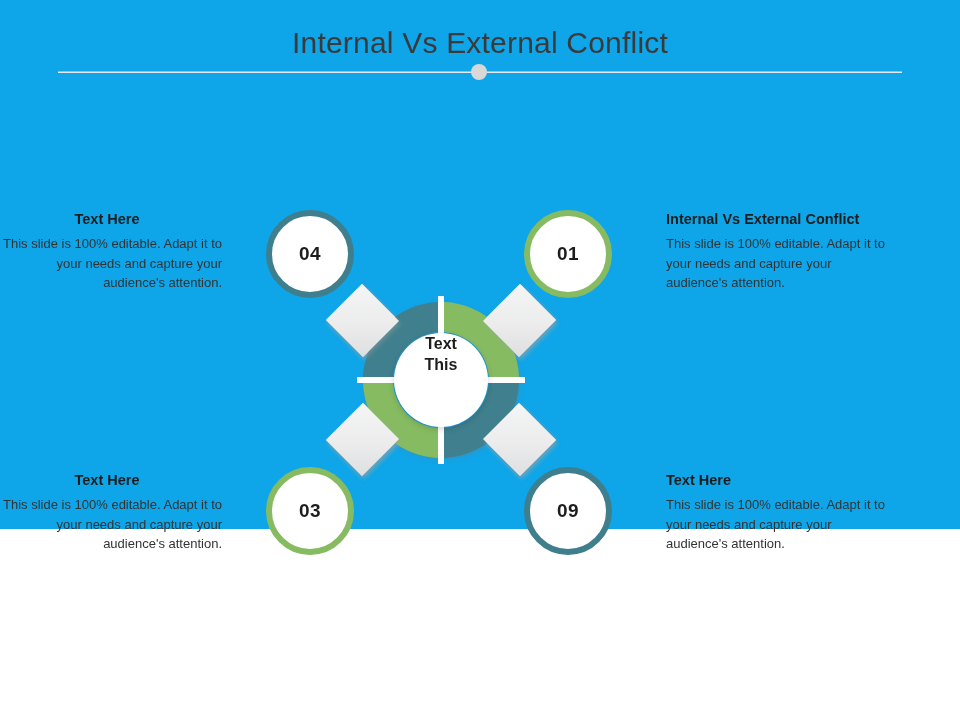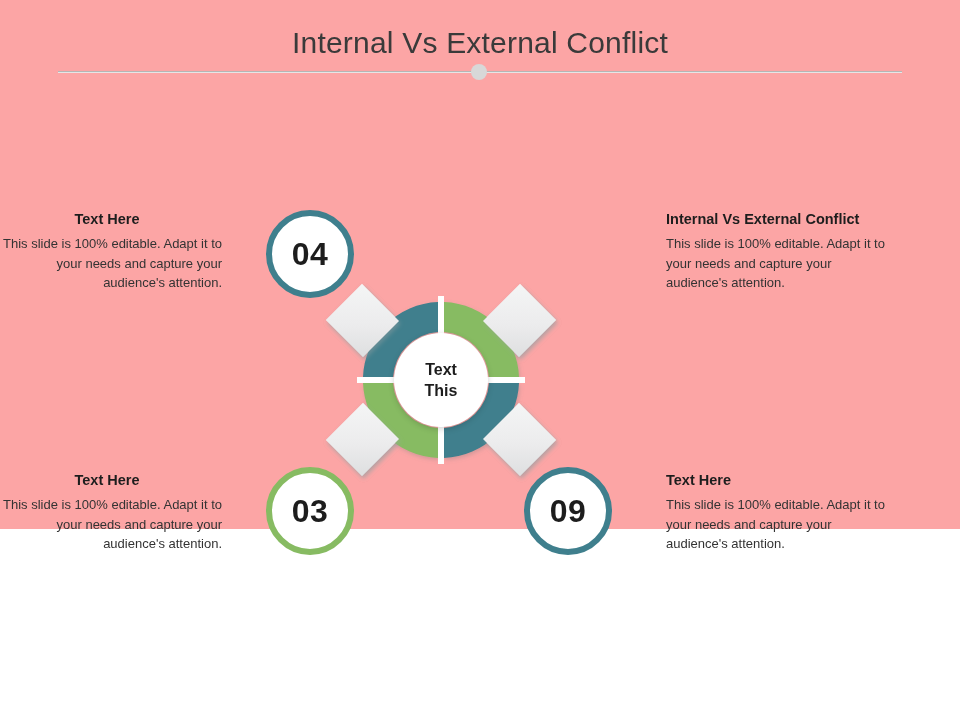--- a/index.html
+++ b/index.html
@@ -15,21 +15,21 @@
     color: #2b2b2b;
     overflow: hidden;
     position: relative;
   }
 
   .slide {
     position: absolute;
     inset: 0;
     width: 960px;
     height: 529px;
-    background: #fca5a5;
+    background: #0ea5e9;
   }
 
   
   .title-block {
     position: absolute;
     top: 24px;
     left: 0;
     width: 960px;
     text-align: center;
   }
@@ -76,21 +76,21 @@
   .num-circle {
     position: absolute;
     width: 88px;
     height: 88px;
     border-radius: 50%;
     background: #ffffff;
     box-sizing: border-box;
     display: flex;
     align-items: center;
     justify-content: center;
-    font-size: 32px;
+    font-size: 19px;
     font-weight: bold;
     color: #1d1d1d;
     letter-spacing: 0.5px;
     z-index: 4;
   }
   .num-circle.teal  { border: 6px solid #3f7f8d; }
   .num-circle.green { border: 6px solid #87bb62; }
 
   #circle-01 { left: 524px; top: 210px; }
   #circle-02 { left: 524px; top: 467px; }
@@ -103,21 +103,20 @@
     left: 394px;
     top: 333px;
     width: 94px;
     height: 94px;
     border-radius: 50%;
     background: #ffffff;
     box-shadow: 0 2px 6px rgba(0,0,0,0.18);
     display: flex;
     flex-direction: column;
     align-items: center;
-    justify-content: center;
     z-index: 3;
   }
   .hub-line {
     font-size: 16px;
     font-weight: bold;
     color: #1d1d1d;
     line-height: 21px;
   }
 
   
@@ -244,20 +243,23 @@
         <polygon points="363,357 326,320 362,284 399,321" fill="url(#ribbonGrad)" filter="url(#ribbonShadow)"></polygon>
       </g>
     </svg>
   </div>
 
   <div class="hub">
     <span class="hub-line">Text</span>
     <span class="hub-line">This</span>
   </div>
 
+  <div class="num-circle green" id="circle-01">
+    <span>01</span>
+  </div>
   <div class="num-circle teal" id="circle-02">
     <span>09</span>
   </div>
   <div class="num-circle green" id="circle-03">
     <span>03</span>
   </div>
   <div class="num-circle teal" id="circle-04">
     <span>04</span>
   </div>
 

